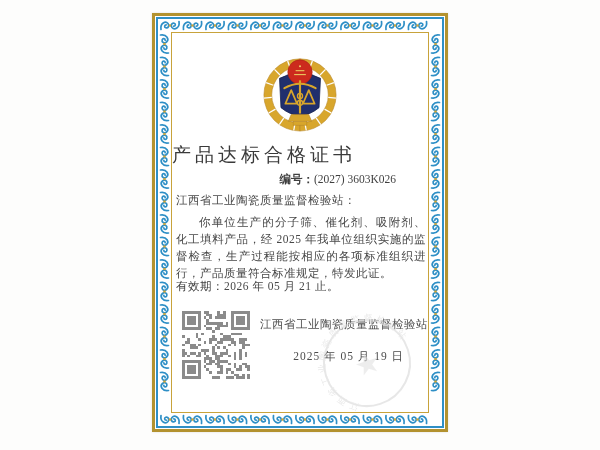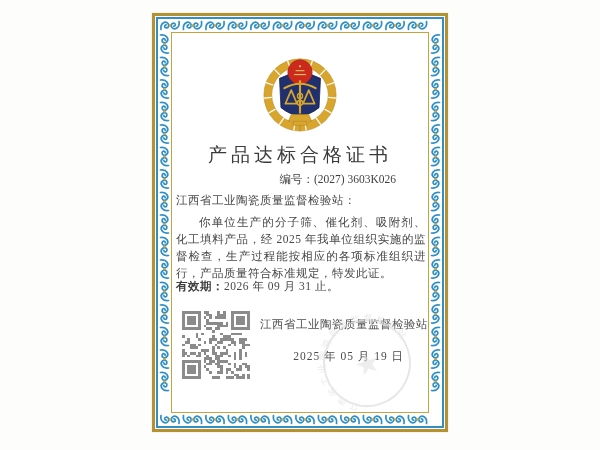--- a/index.html
+++ b/index.html
@@ -16,32 +16,32 @@
   .frame-blue{position:absolute;inset:1px;border:2px solid #2f8fc6;}
   .orn{position:absolute;display:block;}
   .orn.top{left:0;top:0;width:284px;height:13px;}
   .orn.bottom{left:0;bottom:0;width:284px;height:13px;transform:scaleY(-1);}
   .orn.left{left:0;top:13px;width:13px;height:381px;}
   .orn.right{right:0;top:13px;width:13px;height:381px;transform:scaleX(-1);}
   .frame-gold-inner{position:absolute;inset:13px;border:1px solid #c8a33b;}
   .content{position:absolute;inset:14px;font-size:11.5px;color:#474747;}
   .emblem{position:absolute;left:50%;top:20px;transform:translateX(-50%);width:86px;height:80px;}
   .title{
-    position:absolute;top:109px;left:0;width:100%;text-align:center;
+    position:absolute;top:109px;left:0;width:100%;text-align:left;
     font-size:19px;letter-spacing:4px;color:#3a3a3a;font-weight:500;
   }
   .number{position:absolute;top:139px;right:32px;font-size:11.5px;color:#3f3f3f;}
-  .number .lbl{font-weight:400;}
+  .number .lbl{font-weight:700;}
   .recipient{position:absolute;top:160px;left:4px;letter-spacing:.5px;}
   .bodytext{
     position:absolute;top:181px;left:4px;right:2px;
     line-height:17px;letter-spacing:.5px;text-indent:2em;text-align:justify;margin:0;
   }
   .validity{position:absolute;top:246px;left:4px;letter-spacing:.5px;}
-  .validity .lbl{font-weight:700;color:#3d3d3d;}
+  .validity .lbl{font-weight:400;color:#3d3d3d;}
   .qr{position:absolute;left:10px;top:278px;width:68px;height:68px;}
   .issuer{position:absolute;top:284px;right:0;color:#4c4c4c;letter-spacing:.5px;}
   .issuedate{position:absolute;top:316px;right:24px;color:#4c4c4c;letter-spacing:1px;}
   .stamp{position:absolute;left:145px;top:280px;width:100px;height:100px;opacity:.55;pointer-events:none;}
   .defs-hidden{position:absolute;width:0;height:0;overflow:hidden;}
 </style>
 </head>
 <body>
 
 <svg class="defs-hidden" aria-hidden="true">
@@ -162,21 +162,21 @@
 
       <div class="number">
         <span class="lbl">编号：</span><span>(2027) 3603K026</span>
       </div>
 
       <div class="recipient">江西省工业陶瓷质量监督检验站：</div>
 
       <p class="bodytext">你单位生产的分子筛、催化剂、吸附剂、化工填料产品，经 2025 年我单位组织实施的监督检查，生产过程能按相应的各项标准组织进行，产品质量符合标准规定，特发此证。</p>
 
       <div class="validity">
-        <span class="lbl">有效期：</span><span>2026 年 09 月 31 止。</span>
+        <span class="lbl">有效期：</span><span>2026 年 05 月 21 止。</span>
       </div>
 
       <svg class="qr" id="qr" viewBox="0 0 25 25" shape-rendering="crispEdges">
           <rect x="8" y="0" width="1" height="1" fill="#8b8b8b"></rect>
           <rect x="9" y="0" width="1" height="1" fill="#8b8b8b"></rect>
           <rect x="13" y="0" width="1" height="1" fill="#8b8b8b"></rect>
           <rect x="15" y="0" width="1" height="1" fill="#8b8b8b"></rect>
           <rect x="9" y="1" width="1" height="1" fill="#8b8b8b"></rect>
           <rect x="10" y="1" width="1" height="1" fill="#8b8b8b"></rect>
           <rect x="13" y="1" width="1" height="1" fill="#8b8b8b"></rect>

